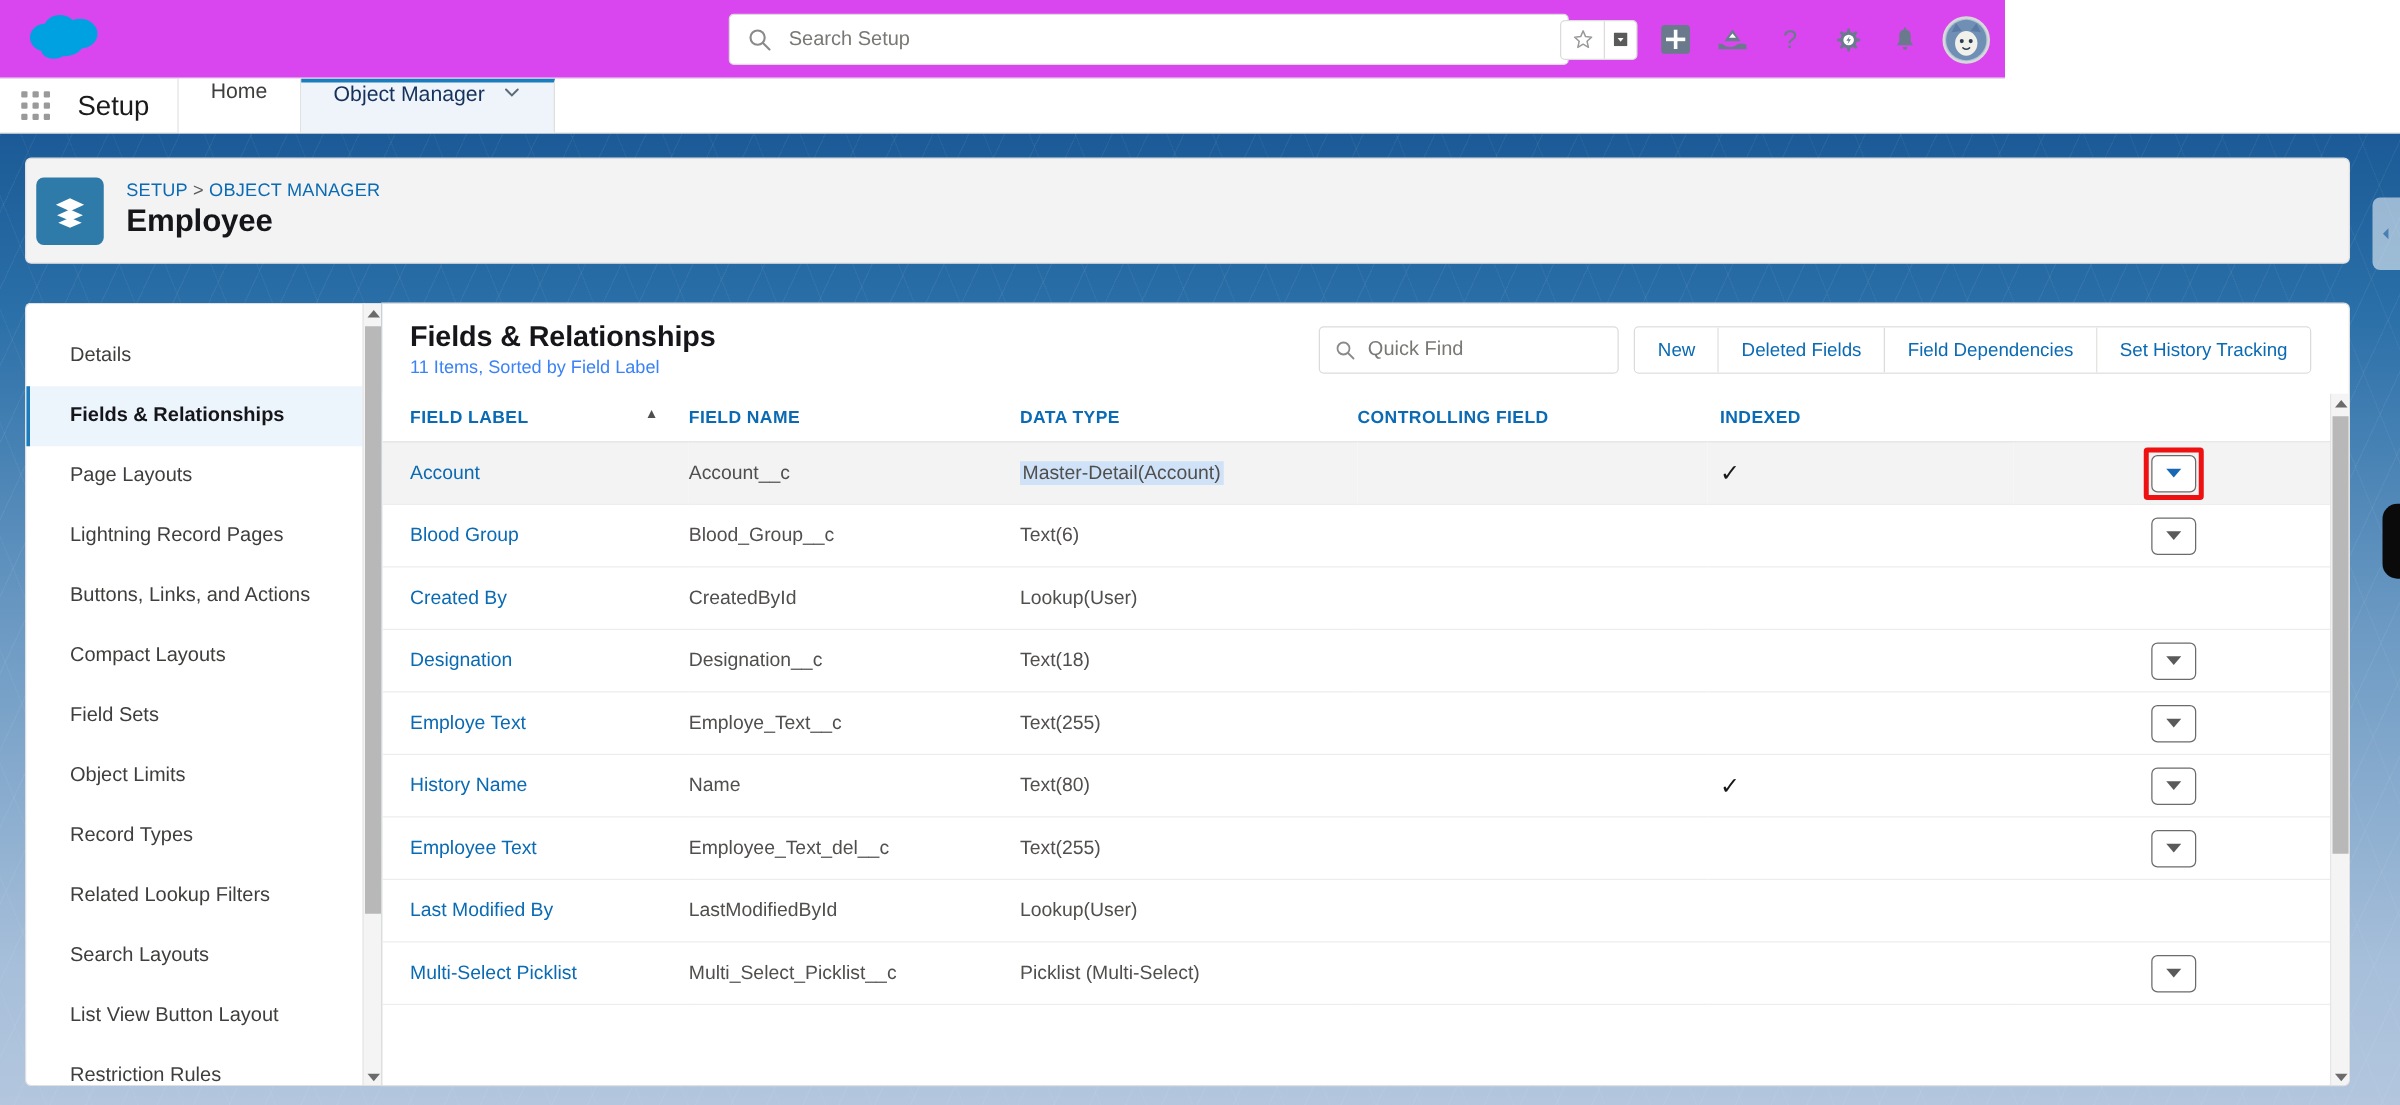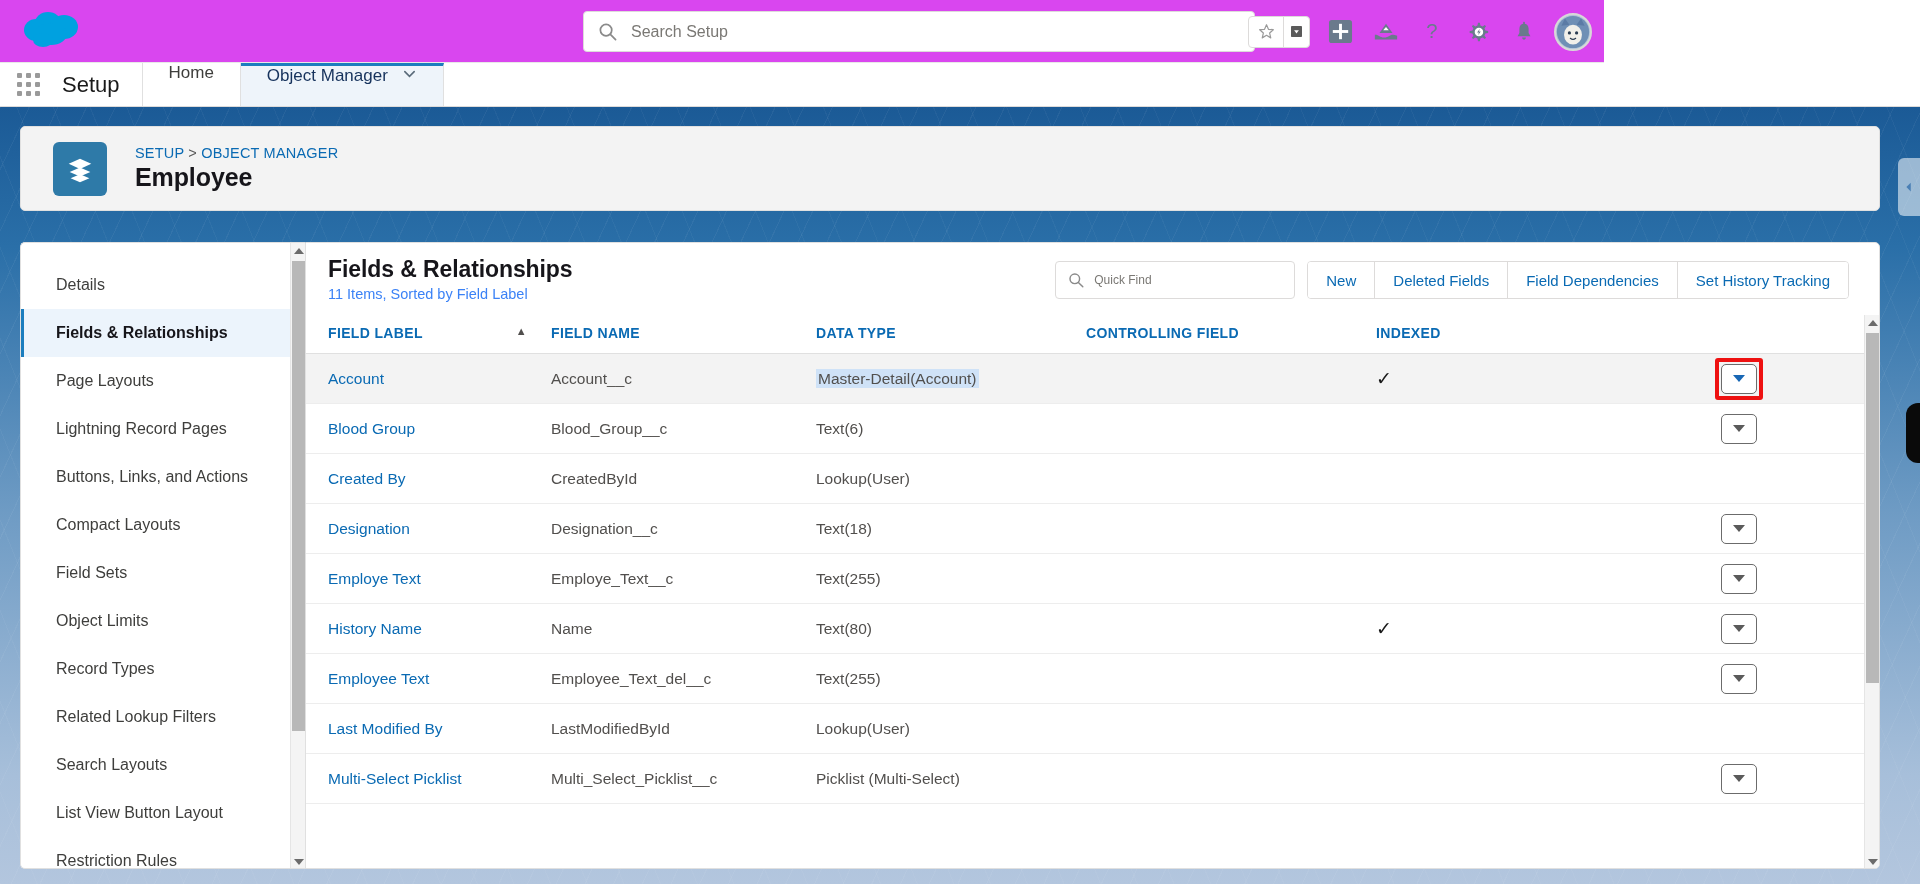--- a/index.html
+++ b/index.html
@@ -114,22 +114,21 @@
       linear-gradient(180deg, #1b5a96 0%, #2a6fa8 18%, #6e9bc4 52%, #a7bfda 86%, #b3c6de 100%);
   }
 
   
   .record-header {
     position: absolute; top: 126px; left: 20px;
     width: 1860px; height: 85px;
     background: #f3f3f3;
     border: 1px solid #e0e0e0; border-radius: 5px;
     display: flex; align-items: center;
-    padding-left: 32px;
-    gap: 10px;
+    padding-left: 8px;
   }
   .obj-icon {
     width: 54px; height: 54px; border-radius: 6px;
     background: #2e7aa8;
     display: flex; align-items: center; justify-content: center;
     flex: none; margin-right: 18px;
   }
   .rh-text { display: flex; flex-direction: column; justify-content: center; }
   .breadcrumb {
     font-size: 14.5px; color: #0a6ab3; letter-spacing: .2px;
@@ -197,21 +196,21 @@
     display: flex; align-items: center; gap: 12px;
   }
   .quickfind {
     width: 240px; height: 38px;
     border: 1px solid #dddbda; border-radius: 4px;
     display: flex; align-items: center; padding-left: 12px; background: #fff;
   }
   .quickfind .search-ico { width: 16px; height: 16px; margin-right: 10px; }
   .qf-input {
     border: none; outline: none; background: transparent;
-    font-size: 12px; color: #4d7c0f; width: 180px;
+    font-size: 16px; color: #4d7c0f; width: 180px;
     font-family: "Liberation Sans", sans-serif;
   }
   .qf-input::placeholder { color: #7a7874; }
   .btn-group { display: flex; border: 1px solid #dddbda; border-radius: 4px; overflow: hidden; }
   .btn-group button {
     height: 36px; background: #fff; border: none;
     border-right: 1px solid #dddbda;
     font-size: 15px; color: #0a6ab3; cursor: pointer;
     padding: 0 18px; font-family: "Liberation Sans", sans-serif;
     white-space: nowrap;

